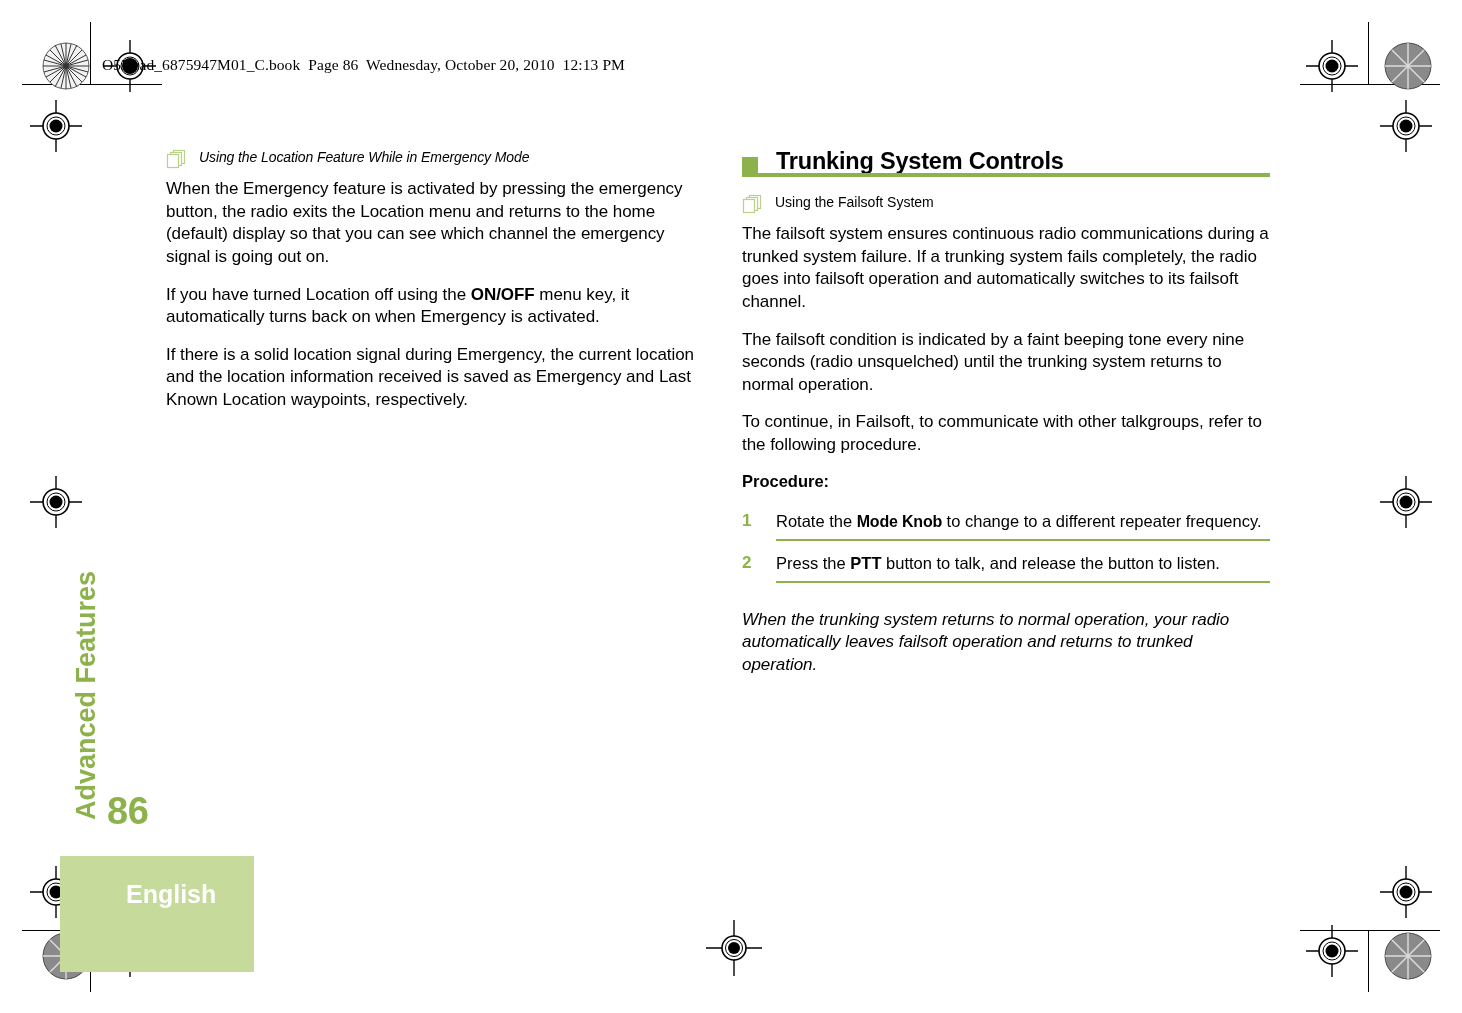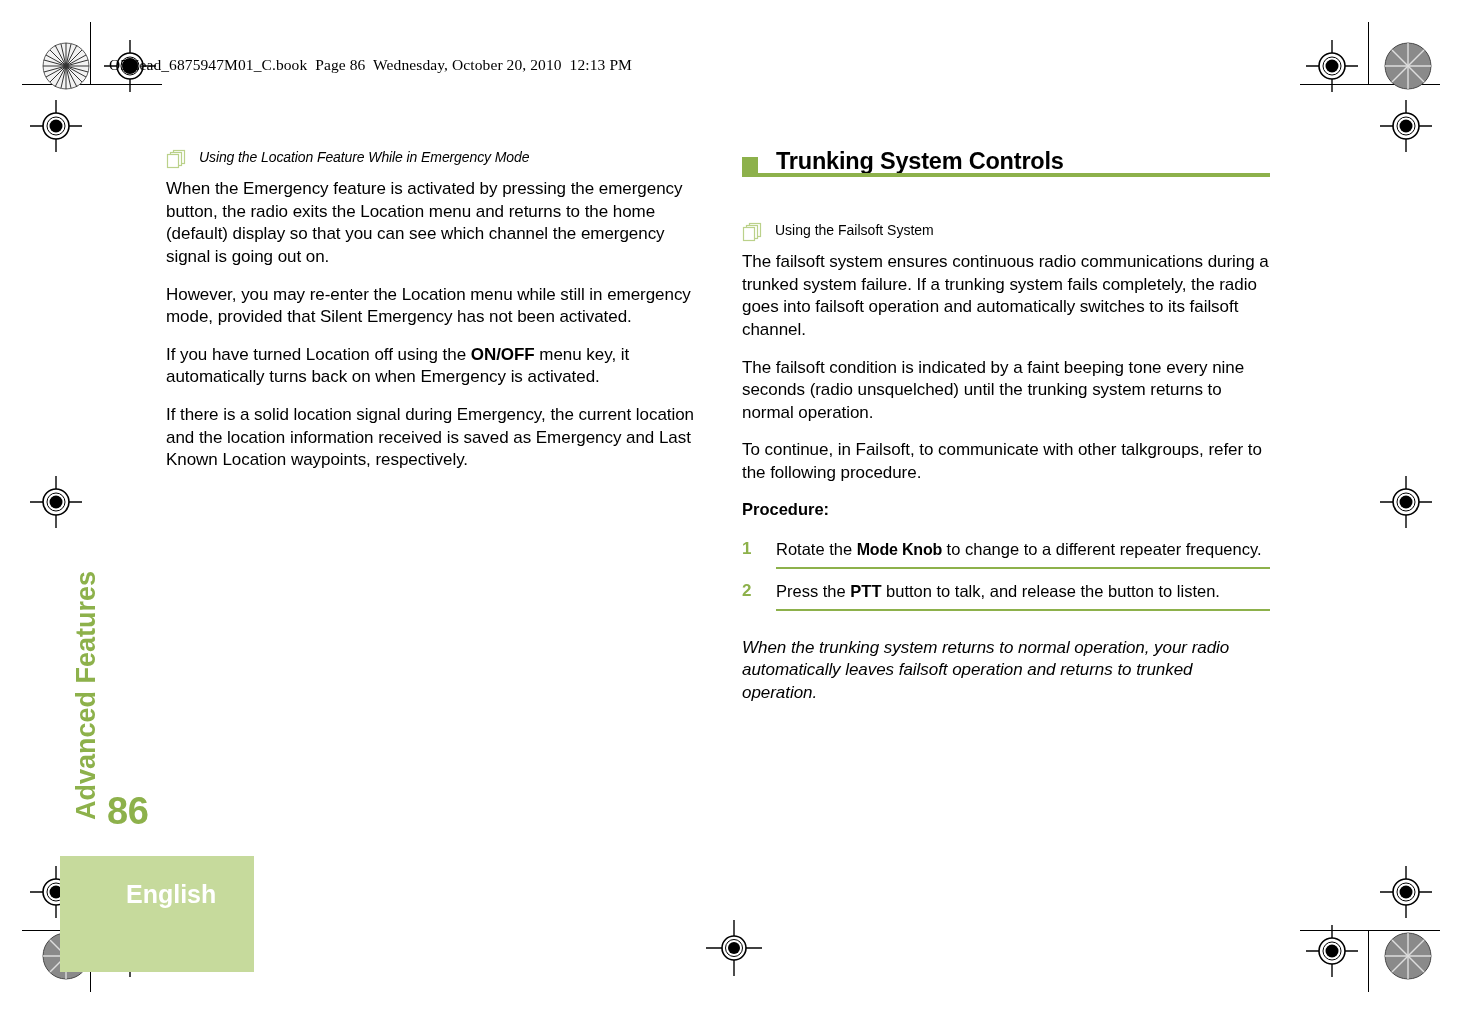--- a/index.html
+++ b/index.html
@@ -20,21 +20,21 @@
   .mark-layer { position: absolute; inset: 0; pointer-events: none; }
 
   .reg-target { position: absolute; }
   .starburst { position: absolute; border-radius: 50%; }
 
   .crop-line { position: absolute; background: #000000; }
 
   
   .file-header {
     position: absolute;
-    left: 109px;
+    left: 102px;
     top: 56px;
     font-family: "Liberation Serif", serif;
     font-size: 15.5px;
     letter-spacing: 0.1px;
     white-space: pre;
     color: #000;
   }
 
   
   .chapter-tab {
@@ -387,38 +387,37 @@
   <div class="sub-head italic">
     <svg class="stack-icon" viewBox="0 0 22 22">
       <rect x="7.5" y="1.5" width="11" height="13" fill="#ffffff" stroke="#BBD18A" stroke-width="1.2"></rect>
       <rect x="4.5" y="3.5" width="11" height="13" fill="#ffffff" stroke="#BBD18A" stroke-width="1.2"></rect>
       <rect x="1.5" y="5.5" width="11" height="13" fill="#ffffff" stroke="#BBD18A" stroke-width="1.2"></rect>
     </svg>
     <span>Using the Location Feature While in Emergency Mode</span>
   </div>
 
   <p class="body">When the Emergency feature is activated by pressing the emergency button, the radio exits the Location menu and returns to the home (default) display so that you can see which channel the emergency signal is going out on.</p>
-  <p class="body">However, you may re-enter the Location menu while still in emergency mode, provided that Silent Emergency has not been activated.</p>
 
   <p class="body">
     <span>If you have turned Location off using the </span><b>ON/OFF</b><span> menu key, it automatically turns back on when Emergency is activated.</span>
   </p>
 
   <p class="body">If there is a solid location signal during Emergency, the current location and the location information received is saved as Emergency and Last Known Location waypoints, respectively.</p>
 </div>
 
 <div class="col col-right">
 
   <div class="section-header">
     <span class="sq"></span>
     <span class="sec-title">Trunking System Controls</span>
     <span class="rule"></span>
   </div>
 
-  <div class="sub-head" style="margin-top:44px;">
+  <div class="sub-head" style="margin-top:16px;">
     <svg class="stack-icon" viewBox="0 0 22 22">
       <rect x="7.5" y="1.5" width="11" height="13" fill="#ffffff" stroke="#BBD18A" stroke-width="1.2"></rect>
       <rect x="4.5" y="3.5" width="11" height="13" fill="#ffffff" stroke="#BBD18A" stroke-width="1.2"></rect>
       <rect x="1.5" y="5.5" width="11" height="13" fill="#ffffff" stroke="#BBD18A" stroke-width="1.2"></rect>
     </svg>
     <span>Using the Failsoft System</span>
   </div>
 
   <p class="body">The failsoft system ensures continuous radio communications during a trunked system failure. If a trunking system fails completely, the radio goes into failsoft operation and automatically switches to its failsoft channel.</p>
   <p class="body">The failsoft condition is indicated by a faint beeping tone every nine seconds (radio unsquelched) until the trunking system returns to normal operation.</p>

